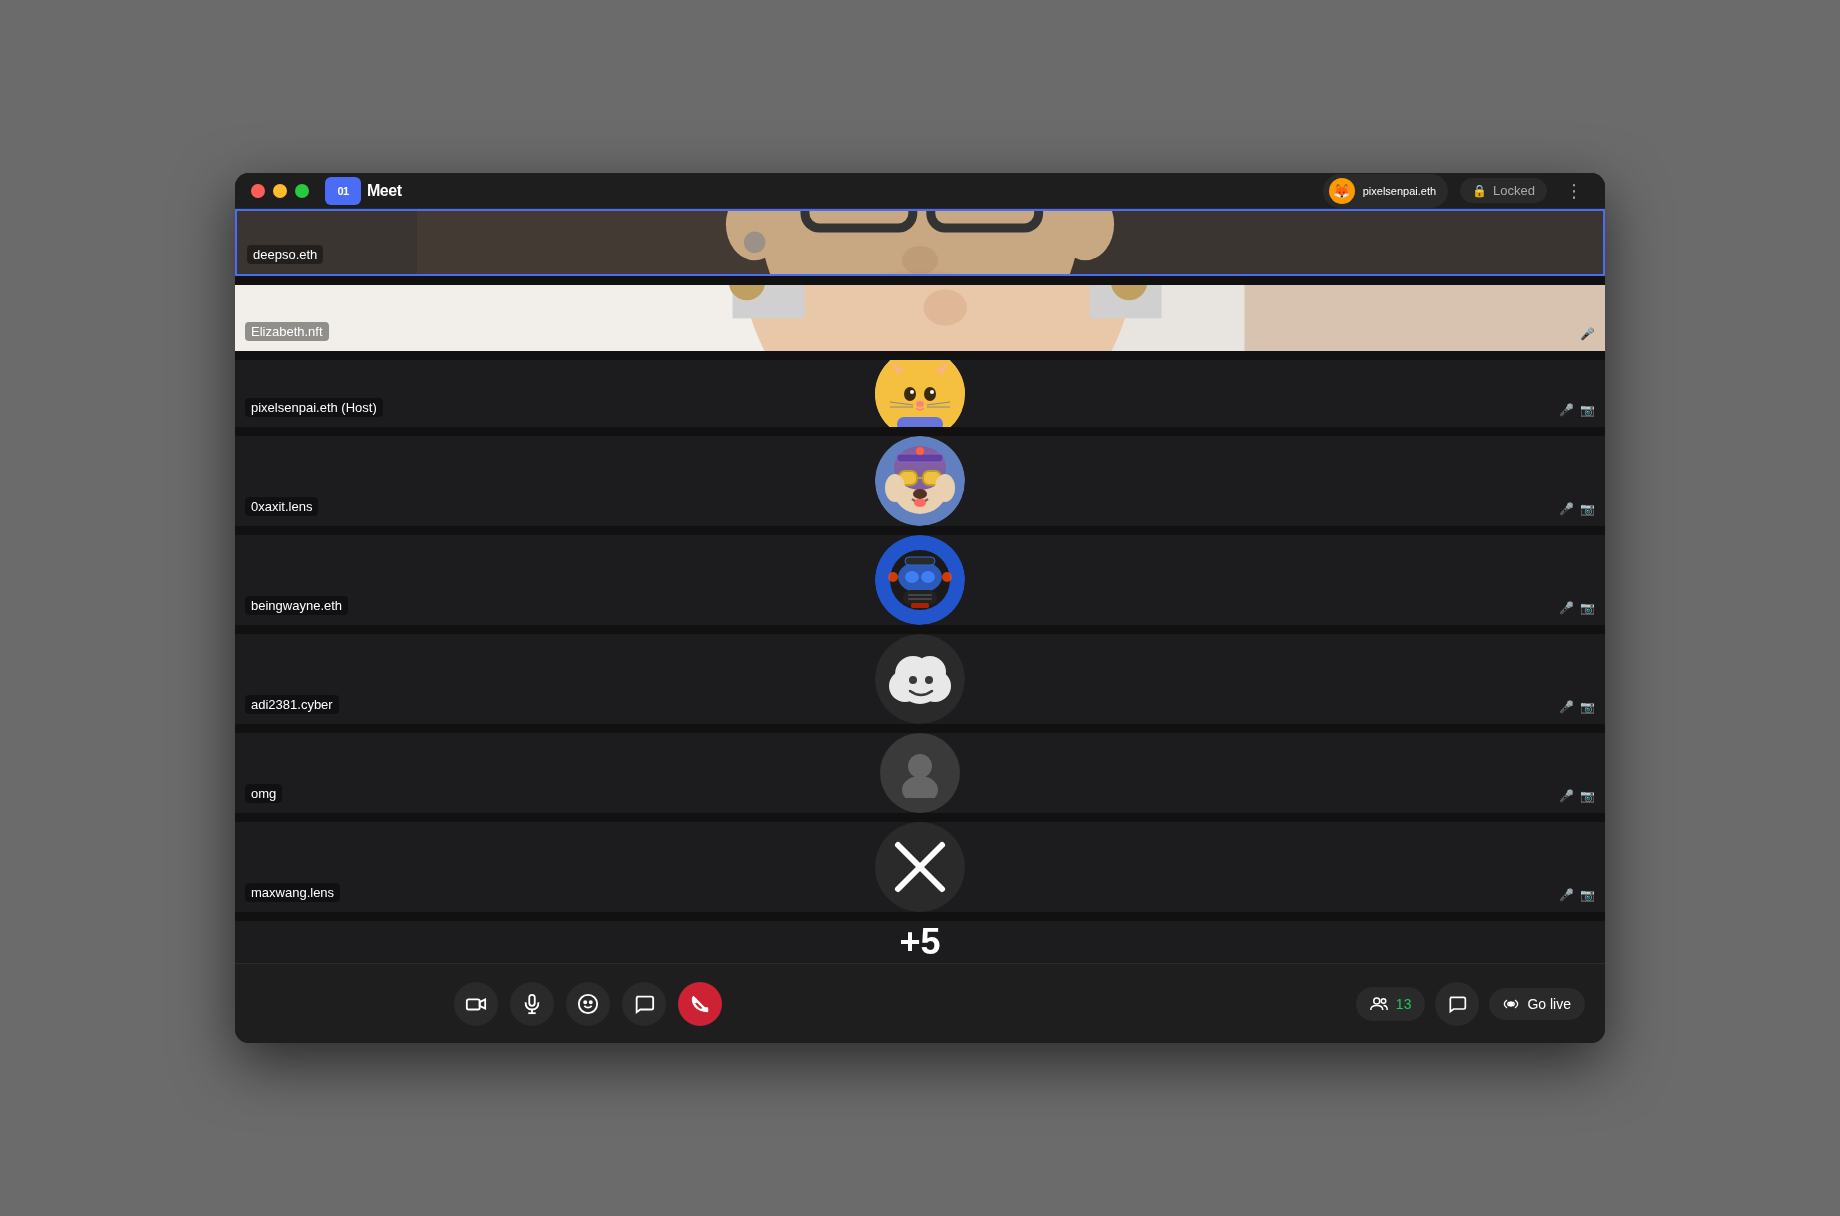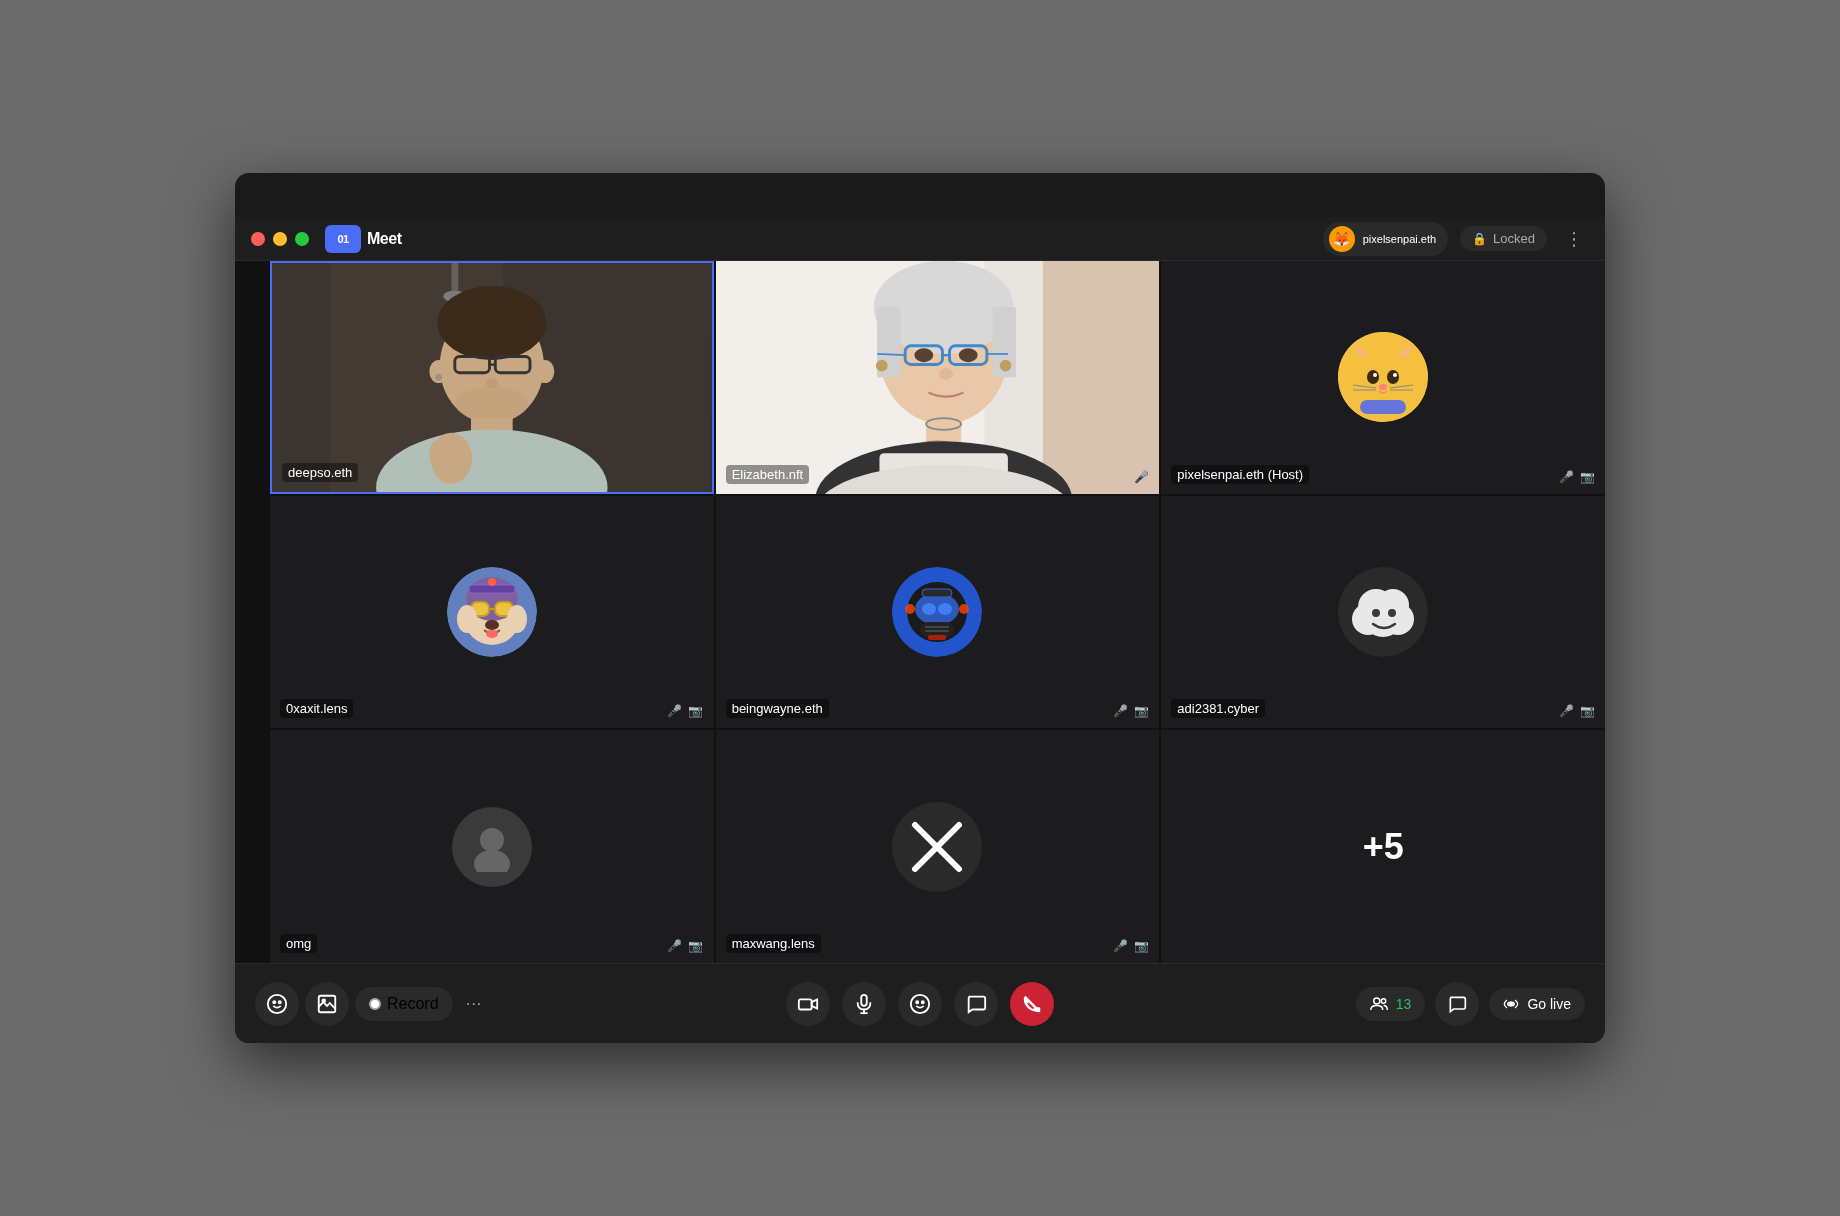--- a/index.html
+++ b/index.html
@@ -20,28 +20,27 @@
       background: #1a1a1a;
       border-radius: 14px;
       overflow: hidden;
       display: flex;
       flex-direction: column;
       box-shadow: 0 20px 60px rgba(0,0,0,0.6);
     }
 
     
     .title-bar {
-      height: 44px;
+      height: 36px;
       background: #1e1e1e;
       display: flex;
       align-items: center;
       padding: 0 16px;
       flex-shrink: 0;
       border-bottom: 1px solid #2a2a2a;
-      margin-top: 44px;
     }
 
     .traffic-lights {
       display: flex;
       gap: 8px;
       margin-right: 16px;
     }
 
     .traffic-light {
       width: 14px;
@@ -134,26 +133,25 @@
       justify-content: center;
       color: #aaa;
       font-size: 18px;
       cursor: pointer;
     }
 
     
     .video-grid {
       flex: 1;
       display: grid;
-      grid-template-columns: repeat(3, 1fr);
+      grid-template-columns: repeat(1, 1fr);
       grid-template-rows: repeat(3, 1fr);
-      gap: 2px;
+      gap: 9px;
       background: #111;
       overflow: hidden;
-      padding-left: 35px;
     }
 
     .video-cell {
       background: #1c1c1e;
       position: relative;
       display: flex;
       align-items: center;
       justify-content: center;
       overflow: hidden;
     }
@@ -620,42 +618,20 @@
     </div>
 
     <div class="video-cell">
       <span class="plus-count">+5</span>
     </div>
 
   </div>
 
   <div class="bottom-bar">
 
-    <div class="bottom-left">
-      <button class="ctrl-btn" title="Emoji">
-        <svg width="22" height="22" viewBox="0 0 24 24" fill="none" stroke="white" stroke-width="2">
-          <circle cx="12" cy="12" r="10"></circle>
-          <path d="M 8 14 Q 12 18 16 14"></path>
-          <circle cx="9" cy="10" r="1.2" fill="white"></circle>
-          <circle cx="15" cy="10" r="1.2" fill="white"></circle>
-        </svg>
-      </button>
-      <button class="ctrl-btn" title="Image">
-        <svg width="22" height="22" viewBox="0 0 24 24" fill="none" stroke="white" stroke-width="2">
-          <rect x="3" y="3" width="18" height="18" rx="2"></rect>
-          <circle cx="8.5" cy="8.5" r="1.5" fill="white"></circle>
-          <path d="M 3 15 l 5-5 4 4 3-3 6 6"></path>
-        </svg>
-      </button>
-      <div class="record-group">
-        <div style="width:12px;height:12px;border-radius:50%;background:#ffffff;border:2px solid #aaa;"></div>
-        <span>Record</span>
-      </div>
-      <div class="more-options-btn">···</div>
-    </div>
 
     <div class="bottom-center">
       <button class="ctrl-btn">
         <svg width="22" height="22" viewBox="0 0 24 24" fill="none" stroke="white" stroke-width="2">
           <rect x="2" y="7" width="14" height="11" rx="2"></rect>
           <path d="M 16 10 l 6-3 v 10 l-6-3 z"></path>
         </svg>
       </button>
       <button class="ctrl-btn">
         <svg width="22" height="22" viewBox="0 0 24 24" fill="none" stroke="white" stroke-width="2">

